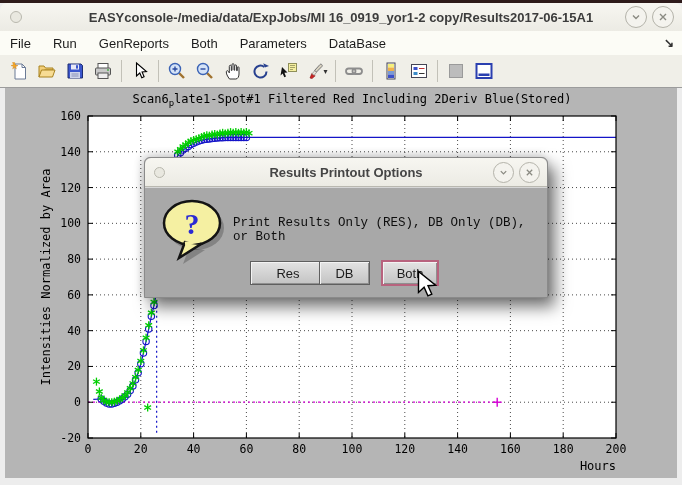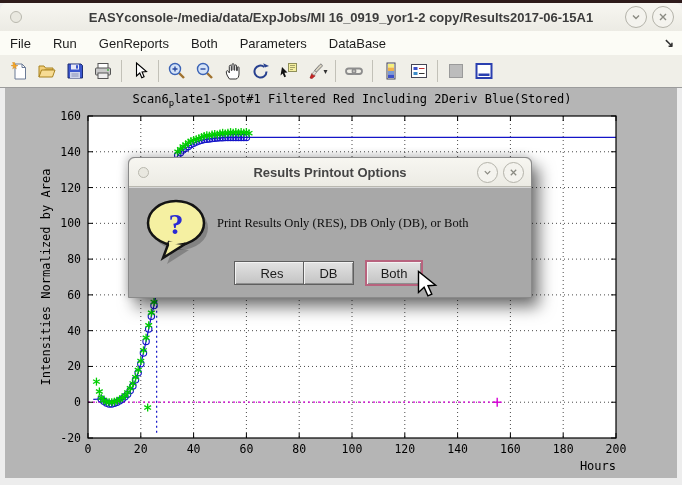--- a/index.html
+++ b/index.html
@@ -30,31 +30,31 @@
   .figure-canvas{position:absolute;left:5px;right:5px;top:0;bottom:7px;background:#b5b5b5;}
   #plot-svg{position:absolute;top:0;left:0;width:682px;height:485px;pointer-events:none;z-index:3;}
   .plot-title{position:absolute;left:88px;width:528px;top:89px;text-align:center;z-index:4;
               font-family:"DejaVu Sans Mono",monospace;font-size:12px;color:#000;white-space:nowrap;}
   .plot-title sub{font-size:9px;}
   .ylabel{position:absolute;left:46px;top:274px;transform:translate(-50%,-50%) rotate(-90deg);z-index:4;
           font-family:"DejaVu Sans Mono",monospace;font-size:12px;color:#000;white-space:nowrap;}
   .xlabel{position:absolute;left:88px;width:528px;top:456px;text-align:right;z-index:4;
           font-family:"DejaVu Sans Mono",monospace;font-size:12px;color:#000;}
   
-  .dialog{position:absolute;left:128px;top:154px;width:404px;z-index:10;border-radius:6px 6px 0 0;
+  .dialog{position:absolute;left:144px;top:154px;width:404px;z-index:10;border-radius:6px 6px 0 0;
           box-shadow:7px 9px 16px rgba(0,0,0,.55),-2px -2px 8px rgba(0,0,0,.18);background:#a8a8a8;
           border:1px solid #8a8a8a;box-sizing:border-box;}
   .dialog-titlebar{position:relative;height:28px;background:linear-gradient(#f7f6f1,#ecebe4);
                    border-radius:6px 6px 0 0;display:flex;align-items:center;border-bottom:1px solid #b9b8b0;}
   .dialog-titlebar .wicon{position:absolute;left:9px;width:9px;height:9px;border:1px solid #b9b8ae;border-radius:50%;background:#e9e8e0;}
   .dialog-titlebar .title{flex:1;text-align:center;font-size:13px;font-weight:bold;color:#454545;}
   .dialog-titlebar .controls{position:absolute;right:7px;display:flex;}
   .dialog-body{position:relative;height:109px;background:#a8a8a8;border-top:1px solid #d6d6d6;}
   .qicon{position:absolute;left:14px;top:8px;}
-  .dialog-message{position:absolute;left:88px;top:28px;width:310px;font-family:Liberation Serif, serif;
+  .dialog-message{position:absolute;left:88px;top:28px;width:310px;font-family:Liberation Mono, monospace;
                   font-size:12.5px;color:#0d0d0d;}
   .dlg-btn{position:absolute;top:73px;height:24px;background:linear-gradient(180deg,#e3e3e3,#c3c3c3);
            border:1px solid #5f5f5f;box-shadow:inset 1px 1px 0 #f3f3f3,inset -1px -1px 0 #8f8f8f;
            font-family:"Liberation Sans",sans-serif;font-size:13px;color:#1c1c1c;padding:0;}
   .dlg-btn.res{left:105px;width:76px;}
   .dlg-btn.db{left:174px;width:51px;}
   .dlg-btn.both{left:236px;width:58px;border:2px solid #b8637e;height:26px;top:72px;}
   
   .cursor{position:absolute;left:417px;top:267px;z-index:30;pointer-events:none;}
 </style>

